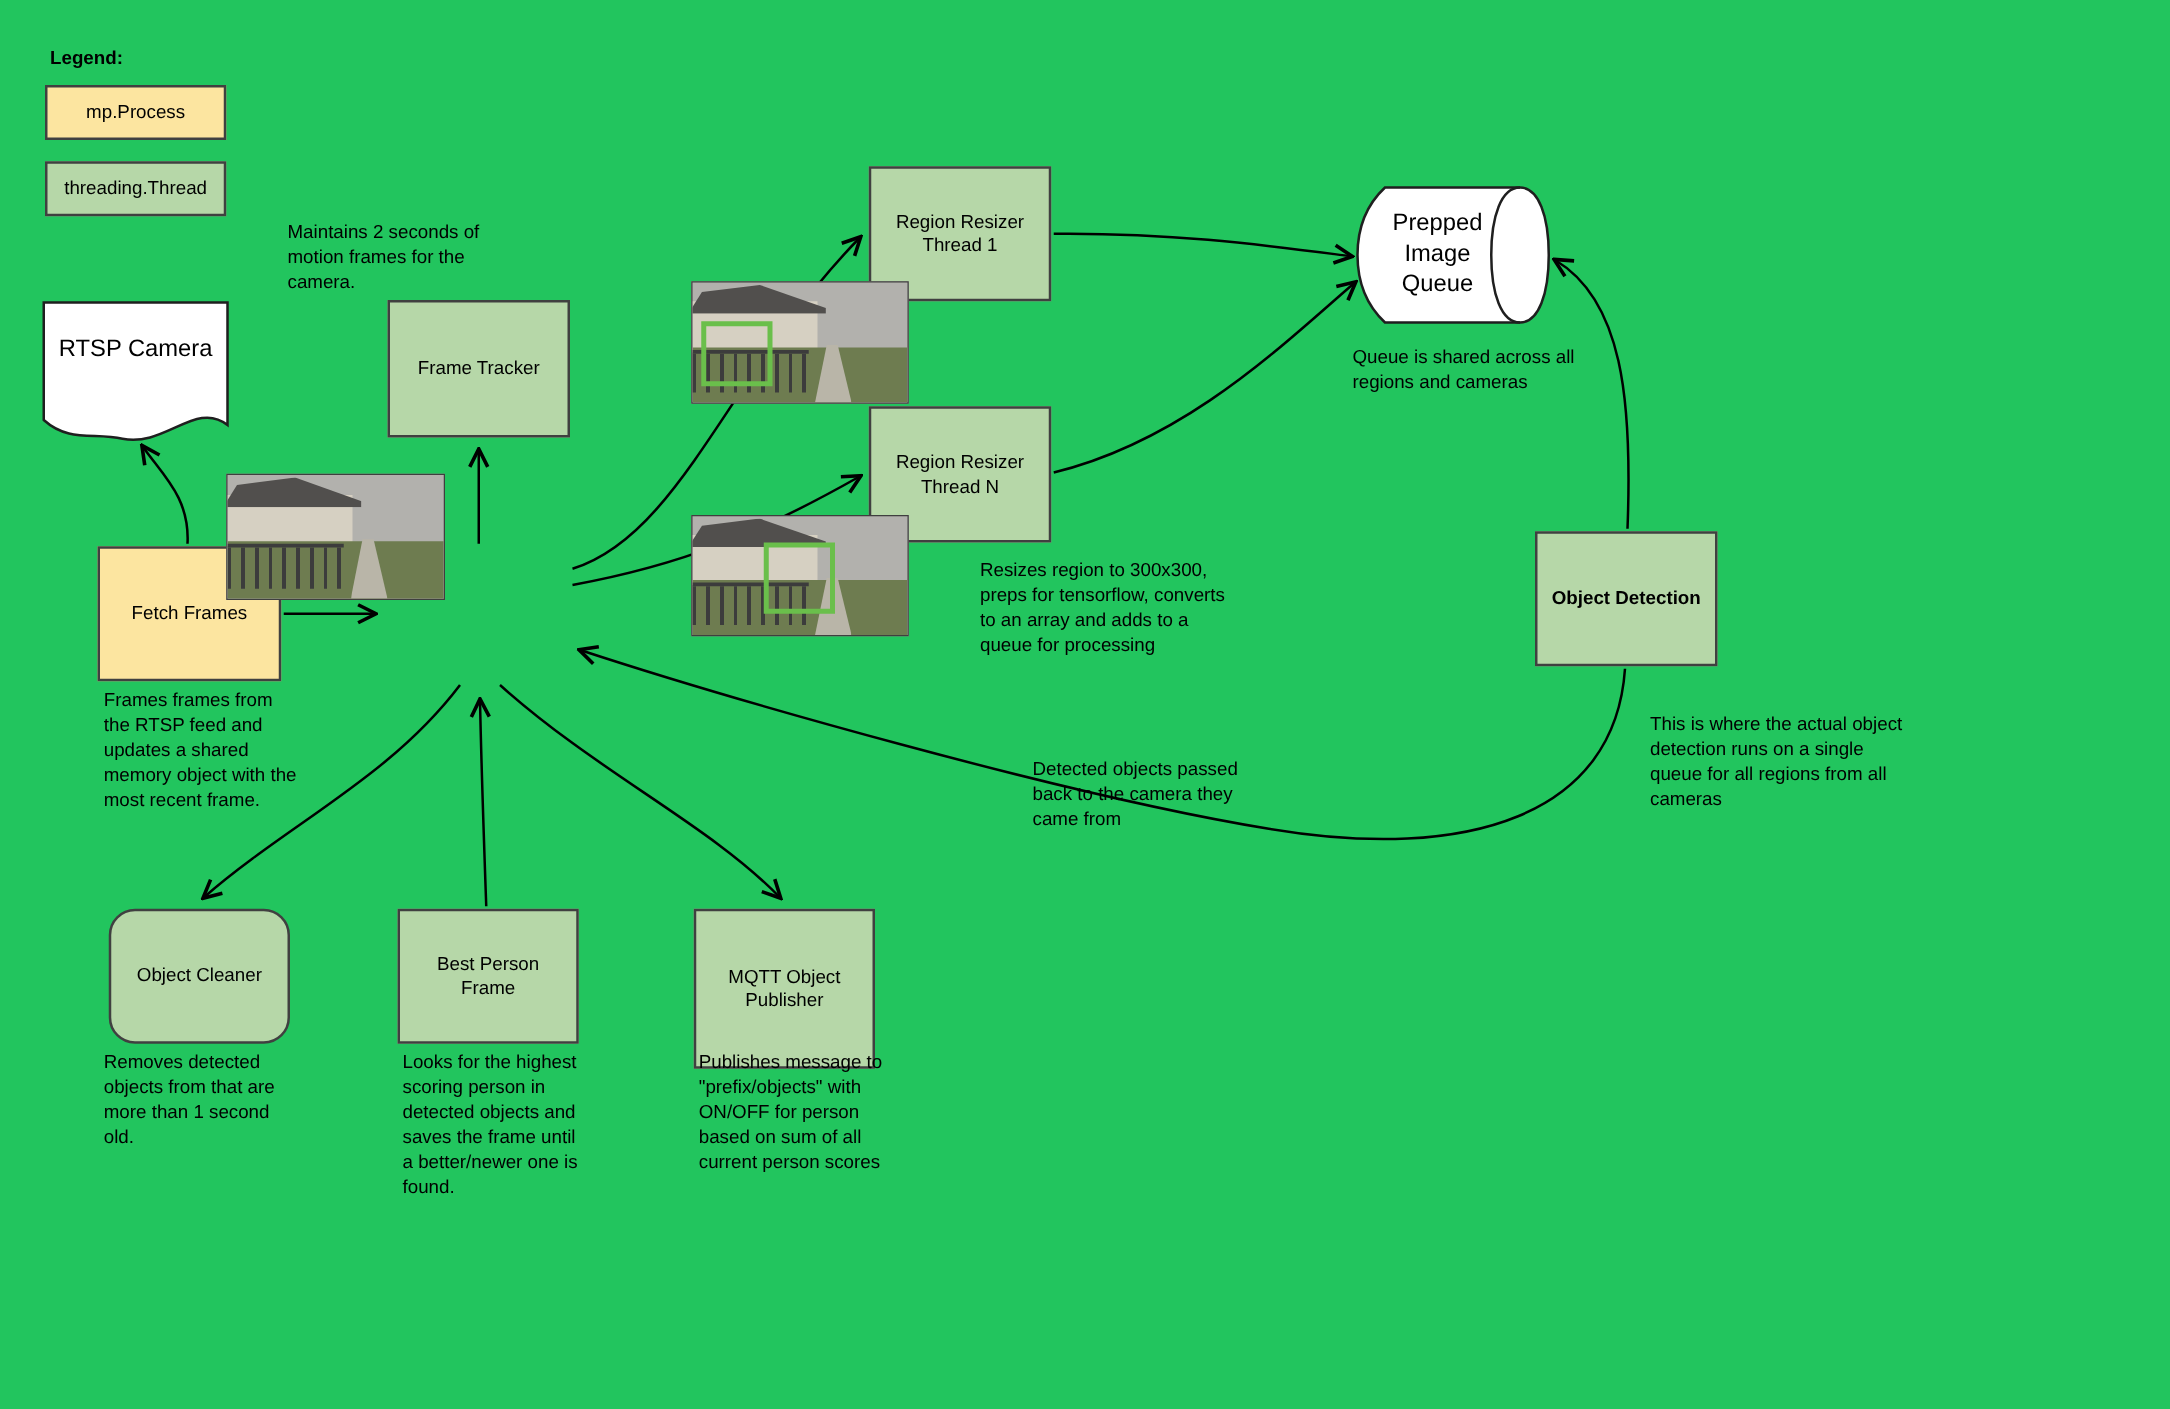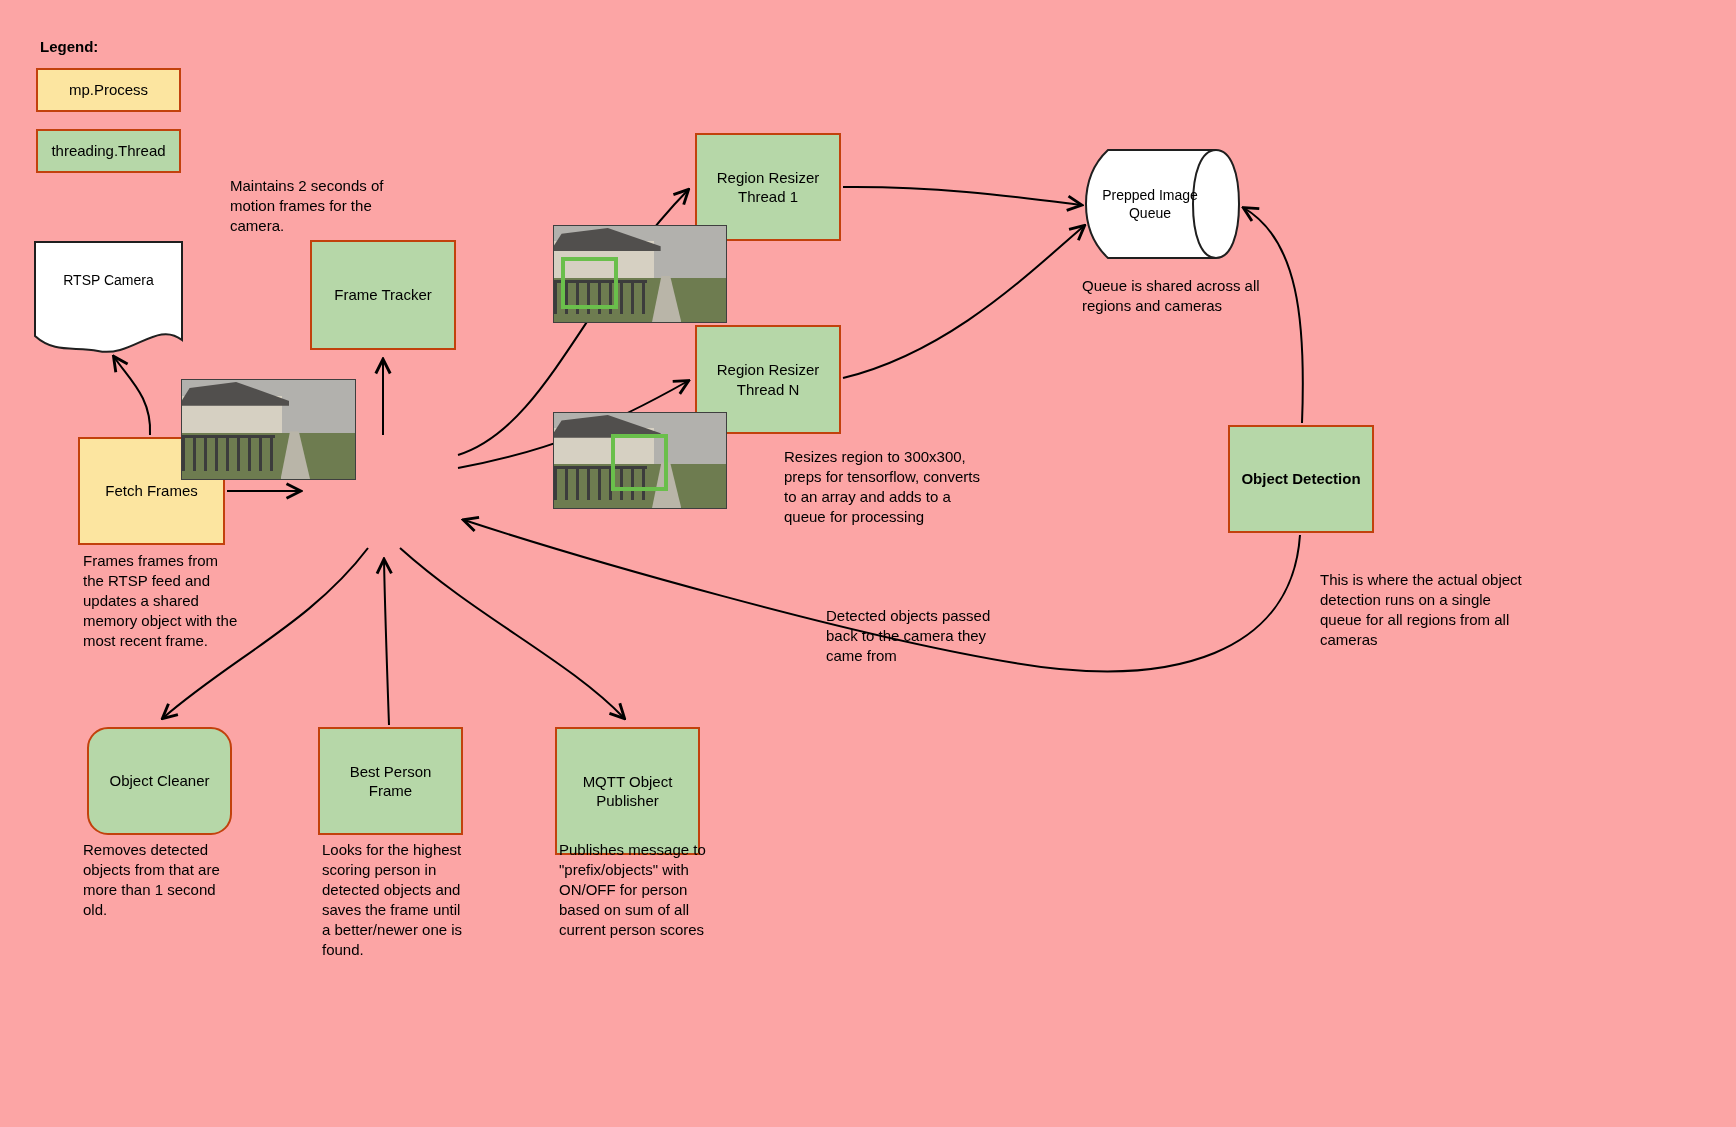--- a/index.html
+++ b/index.html
@@ -1,28 +1,28 @@
 <!DOCTYPE html>
 <html><head>
 <meta charset="utf-8">
 <style>
   * { box-sizing: border-box; }
   html,body { margin:0; padding:0; background:#fff; }
   body { font-family:"Liberation Sans", sans-serif; color:#000; }
-  #canvas { position:relative; width:1736px; height:1127px; background:#fca5a5; overflow:hidden; }
+  #canvas { position:relative; width:1736px; height:1127px; background:#22c55e; overflow:hidden; }
 
   .node {
-    position:absolute; border:2px solid #c2410c;
+    position:absolute; border:2px solid #404040;
     display:flex; align-items:center; justify-content:center;
     text-align:center; font-size:15px; line-height:1.3; padding:6px; z-index:1;
   }
   .legend-title { position:absolute; font-size:15px; font-weight:bold; z-index:1; }
   .note { position:absolute; font-size:15px; line-height:1.33; z-index:1; }
   .shape-label {
-    position:absolute; z-index:3; text-align:center; font-size:14px; line-height:1.3;
+    position:absolute; z-index:3; text-align:center; font-size:19px; line-height:1.3;
     display:flex; align-items:center; justify-content:center;
   }
   svg.wires { position:absolute; left:0; top:0; z-index:2; pointer-events:none; }
 
   .photo { position:absolute; z-index:3; border:1px solid #3f3f3f; overflow:hidden; background:#b2b1ad; }
   .ph-grass { position:absolute; left:0; right:0; bottom:0; height:46%; background:#6e7c50; }
   .ph-house { position:absolute; left:0; top:16%; width:58%; height:42%; background:#d6d0c2; }
   .ph-roof  { position:absolute; left:-2%; top:2%; width:64%; height:24%; background:#514f4d;
               clip-path:polygon(0 100%, 10% 25%, 52% 0, 100% 80%, 100% 100%); }
   .ph-walk  { position:absolute; left:57%; bottom:0; width:17%; height:48%; background:#b9b5a8;

